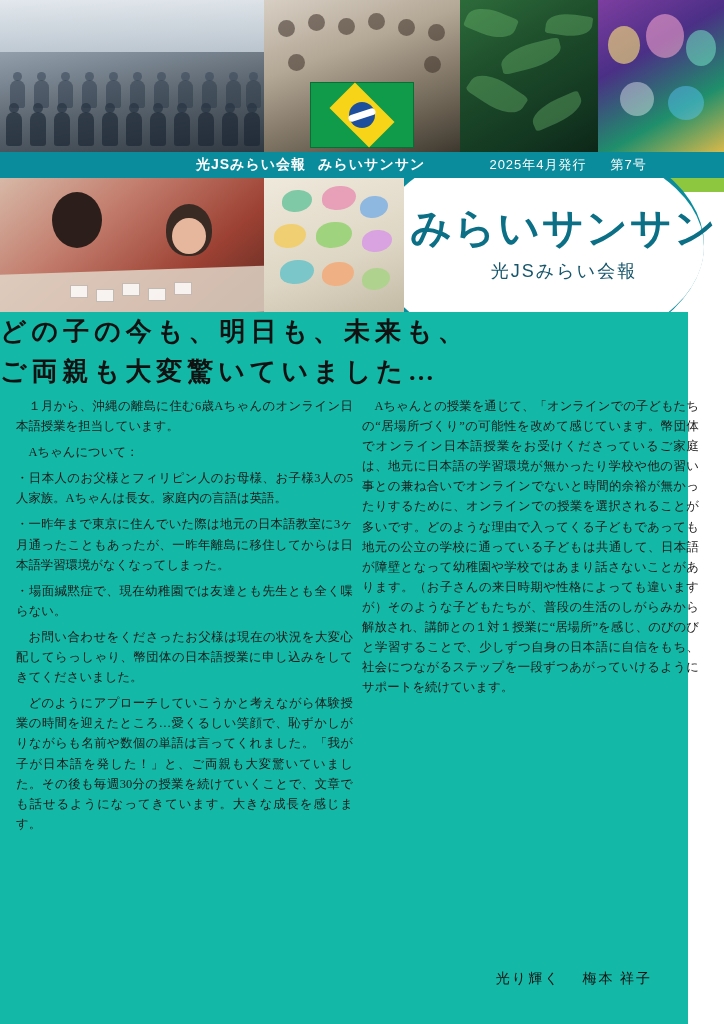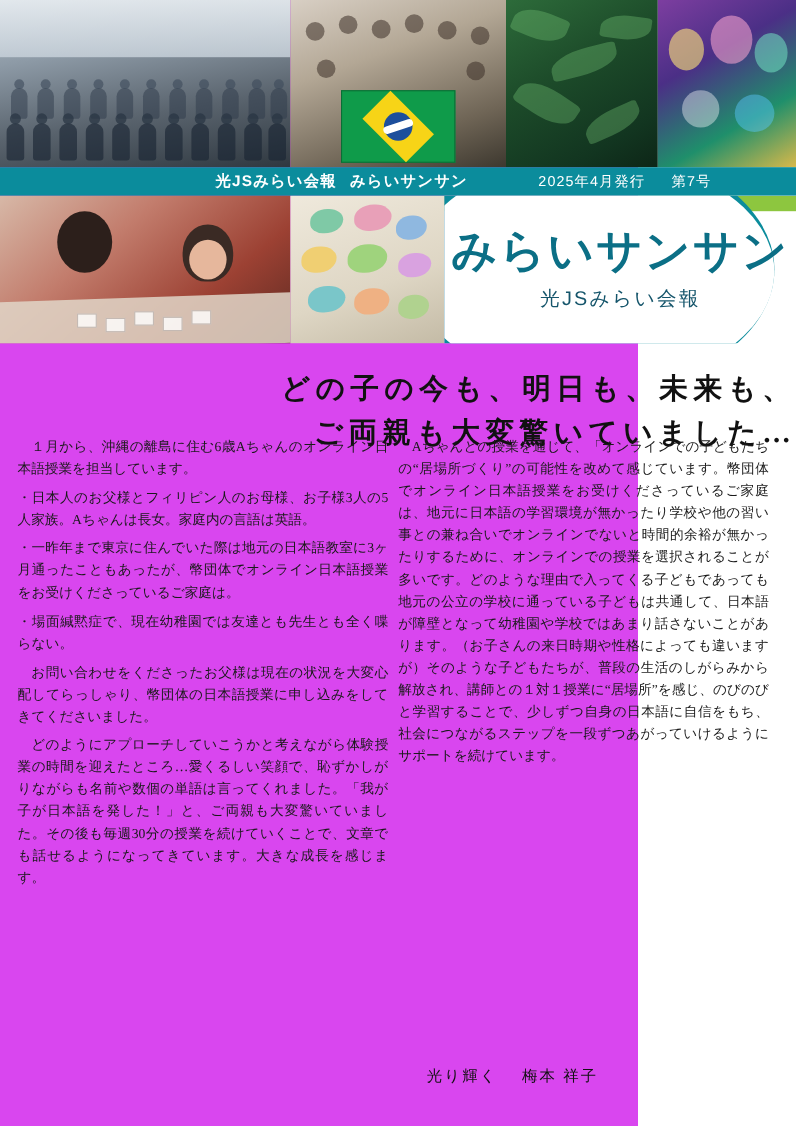--- a/index.html
+++ b/index.html
@@ -5,22 +5,22 @@
   * { box-sizing: border-box; }
   html, body {
     margin: 0; padding: 0;
     width: 724px; height: 1024px;
     background: #ffffff;
     font-family: "Liberation Serif", "DejaVu Serif", serif;
     overflow: hidden;
   }
   .page {
     position: relative;
-    width: 580px; height: 1024px;
-    background: #d946ef;
+    width: 688px; height: 1024px;
+    background: #14b8a6;
   }
 
   
   .photo-band {
     position: absolute;
     top: 0; left: 0;
     width: 724px; height: 152px;
     display: flex;
   }
   .photo {
@@ -234,23 +234,23 @@
     margin-top: 8px;
     font-family: "Liberation Sans", sans-serif;
     font-size: 18px;
     color: #15556b;
     letter-spacing: 2px;
   }
 
   
   .headline {
     position: absolute;
-    top: 334px; left: 0;
+    top: 312px; left: 0;
     width: 724px;
-    text-align: right;
+    text-align: left;
     font-family: "Liberation Serif", serif;
     color: #111111;
   }
   .headline .l1, .headline .l2 {
     font-size: 26px;
     font-weight: bold;
     letter-spacing: 5px;
     line-height: 1.55;
   }
 
@@ -407,22 +407,23 @@
   </div>
 
   <div class="headline">
     <div class="l1">どの子の今も、明日も、未来も、</div>
     <div class="l2">ご両親も大変驚いていました…</div>
   </div>
 
   <div class="body-cols">
     <div class="col">
       <p class="indent">１月から、沖縄の離島に住む6歳Aちゃんのオンライン日本語授業を担当しています。</p>
+      <p class="indent">Aちゃんについて：</p>
       <p>・日本人のお父様とフィリピン人のお母様、お子様3人の5人家族。Aちゃんは長女。家庭内の言語は英語。</p>
-      <p>・一昨年まで東京に住んでいた際は地元の日本語教室に3ヶ月通ったこともあったが、幣団体でオンライン日本語授業をお受けくださっているご家庭は。</p>
+      <p>・一昨年まで東京に住んでいた際は地元の日本語教室に3ヶ月通ったこともあったが、一昨年離島に移住してからは日本語学習環境がなくなってしまった。</p>
       <p>・場面緘黙症で、現在幼稚園では友達とも先生とも全く喋らない。</p>
       <p class="indent">お問い合わせをくださったお父様は現在の状況を大変心配してらっしゃり、幣団体の日本語授業に申し込みをしてきてくださいました。</p>
       <p class="indent">どのようにアプローチしていこうかと考えながら体験授業の時間を迎えたところ…愛くるしい笑顔で、恥ずかしがりながらも名前や数個の単語は言ってくれました。「我が子が日本語を発した！」と、ご両親も大変驚いていました。その後も毎週30分の授業を続けていくことで、文章でも話せるようになってきています。大きな成長を感じます。</p>
     </div>
     <div class="col">
       <p class="indent">Aちゃんとの授業を通じて、「オンラインでの子どもたちの“居場所づくり”の可能性を改めて感じています。幣団体でオンライン日本語授業をお受けくださっているご家庭は、地元に日本語の学習環境が無かったり学校や他の習い事との兼ね合いでオンラインでないと時間的余裕が無かったりするために、オンラインでの授業を選択されることが多いです。どのような理由で入ってくる子どもであっても地元の公立の学校に通っている子どもは共通して、日本語が障壁となって幼稚園や学校ではあまり話さないことがあります。（お子さんの来日時期や性格によっても違いますが）そのような子どもたちが、普段の生活のしがらみから解放され、講師との１対１授業に“居場所”を感じ、のびのびと学習することで、少しずつ自身の日本語に自信をもち、社会につながるステップを一段ずつあがっていけるようにサポートを続けています。</p>
     </div>
   </div>
 
   <div class="sign">

